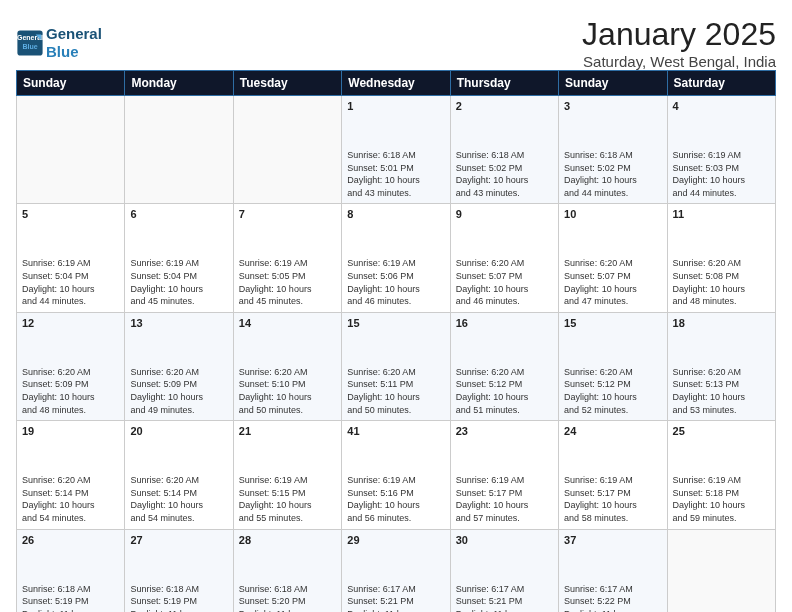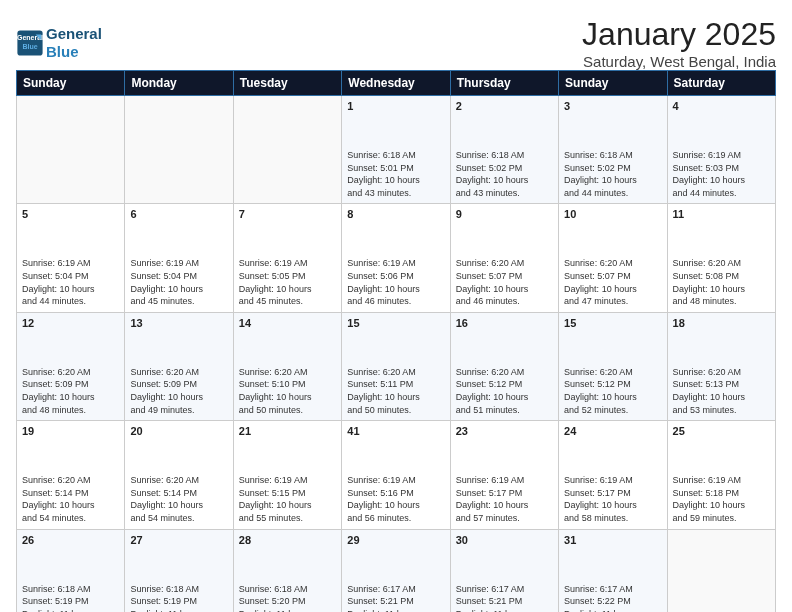--- a/index.html
+++ b/index.html
@@ -341,21 +341,21 @@
 and 3 minutes.</div>
           </td>
           <td>
             <span class="day-number">30</span>
             <div class="day-info" style="white-space: pre-line;">Sunrise: 6:17 AM
 Sunset: 5:21 PM
 Daylight: 11 hours
 and 4 minutes.</div>
           </td>
           <td>
-            <span class="day-number">31</span>
+            <span class="day-number">37</span>
             <div class="day-info" style="white-space: pre-line;">Sunrise: 6:17 AM
 Sunset: 5:22 PM
 Daylight: 11 hours
 and 5 minutes.</div>
           </td>
           <td class="empty-cell"></td>
         </tr>
       </tbody>
   </table>
 </div>

